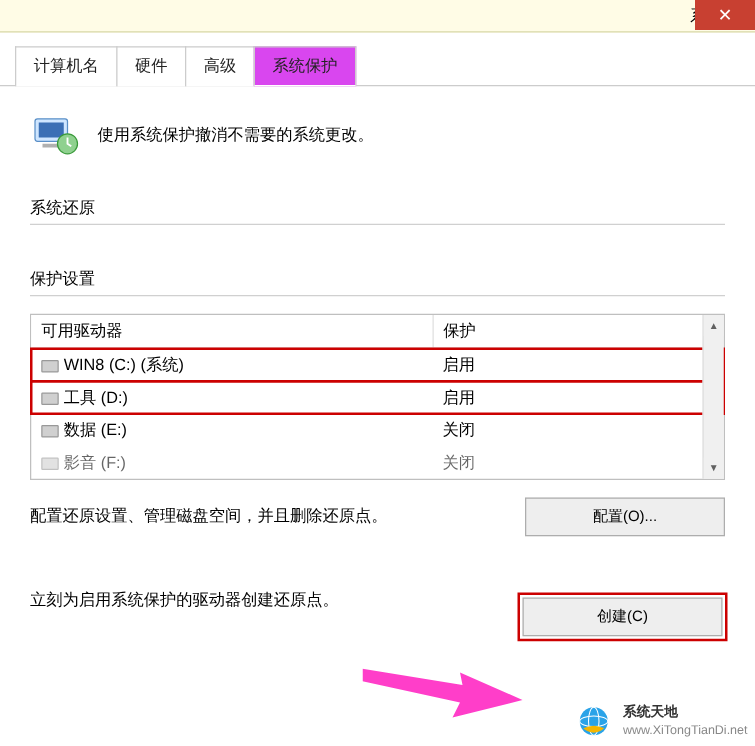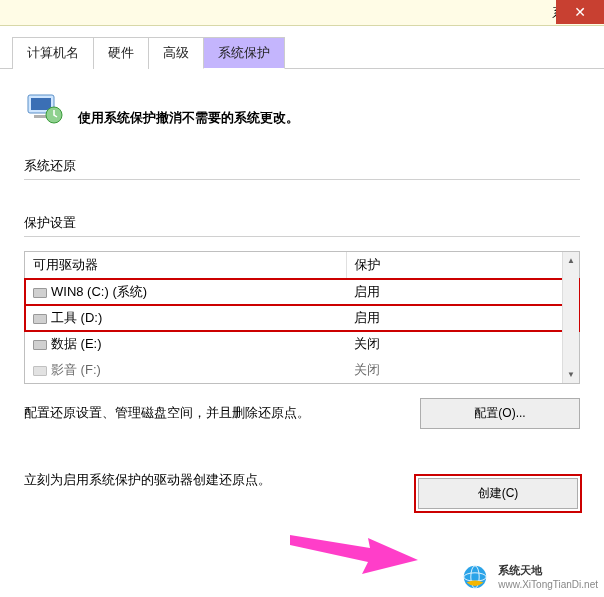--- a/index.html
+++ b/index.html
@@ -52,32 +52,31 @@
       border-bottom: none;
       background: #fff;
       margin-right: -1px;
       cursor: pointer;
       font-size: 13px;
       position: relative;
       top: 1px;
       color: #222;
     }
     .tab.active {
-      background: #c4b5fd;
+      background: #d946ef;
       border-bottom: 1px solid #fff;
       z-index: 2;
     }
     .content {
       padding: 18px 24px 10px 24px;
     }
     .intro-row {
       display: flex;
-      align-items: flex-end;
+      align-items: center;
       margin-bottom: 30px;
-      font-weight: bold;
     }
     .sys-icon {
       width: 40px;
       height: 40px;
       margin-right: 14px;
       flex-shrink: 0;
     }
     .intro-text {
       font-size: 13px;
       padding-top: 2px;

